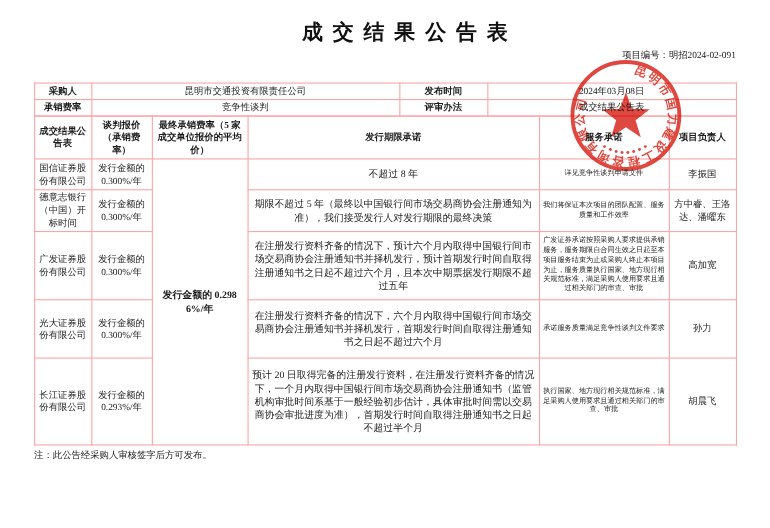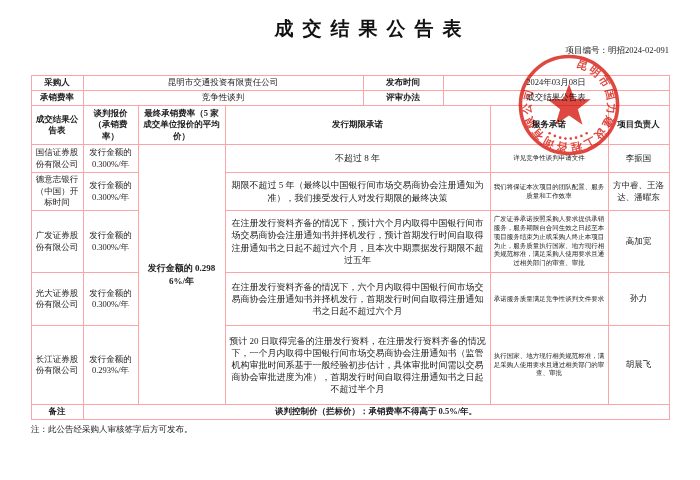--- a/index.html
+++ b/index.html
@@ -129,24 +129,20 @@
     </tr>
   </tbody>
     </table>
 
   <table class="tbl stack">
     <colgroup>
         <col style="width:52px">
         <col style="width:586px">
       </colgroup>
     <tbody>
-        <tr style="height:15px">
-      <td class="lbl">备注</td>
-      <td class="remark-txt">谈判控制价（拦标价）：承销费率不得高于 0.5%/年。</td>
-    </tr>
   </tbody>
     </table>
 
   <div class="footnote">注：此公告经采购人审核签字后方可发布。</div>
 
   <svg class="seal" viewBox="0 0 120 120">
     <circle cx="60" cy="60" r="55" fill="none" stroke="#d9281e" stroke-width="4"></circle>
     <path id="sealArc" d="M 60 104 A 44 44 0 1 1 60.01 104" fill="none" transform="rotate(180 60 60)"></path>
     <text font-size="12.5" font-weight="bold" fill="#d9281e" letter-spacing="2" style="font-family:'Liberation Serif',serif">
       <textPath href="#sealArc" startOffset="8">昆明市国力建设工程咨询有限公司</textPath>

